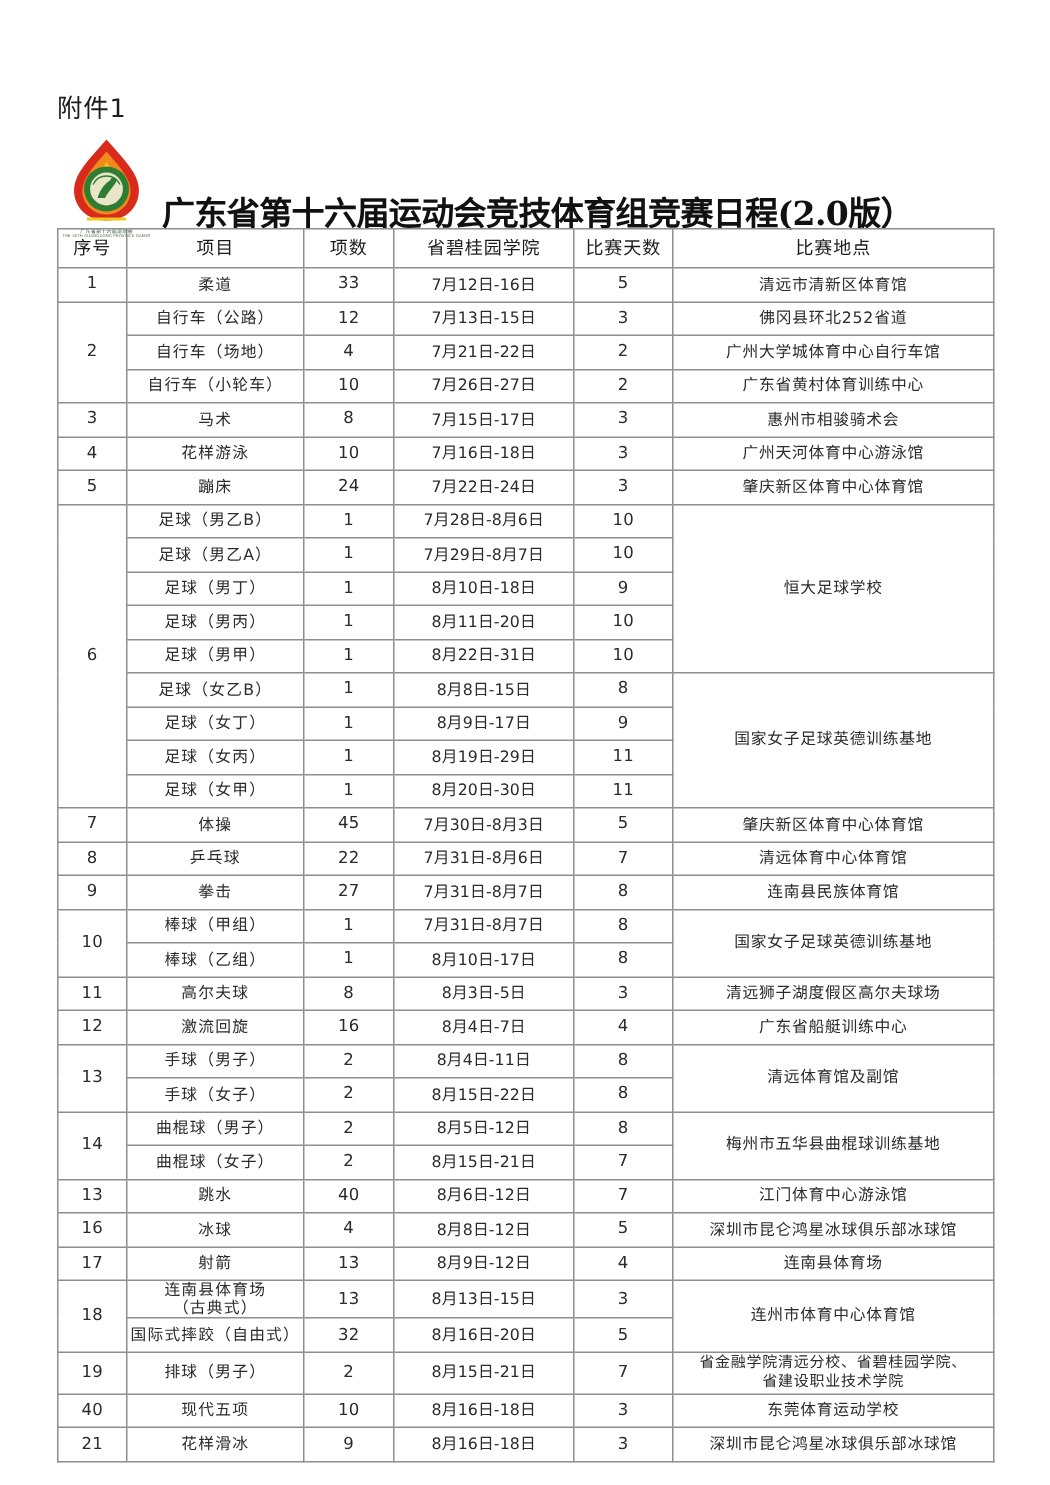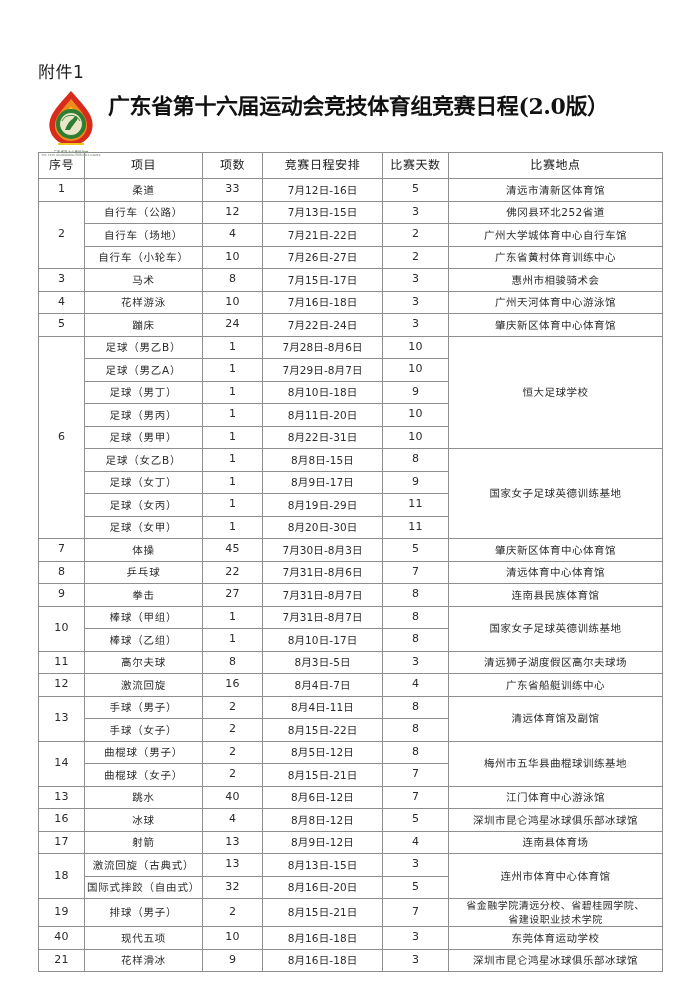--- a/index.html
+++ b/index.html
@@ -38,21 +38,21 @@
   }
 
   
   .doc-header {
     position: absolute;
     left: 38px;
     top: 88px;
     width: 624px;
     height: 72px;
     display: flex;
-    align-items: flex-start;
+    align-items: flex-end;
   }
 
   .emblem {
     width: 66px;
     height: 70px;
     position: relative;
     flex: 0 0 auto;
     margin-right: 4px;
   }
   .emblem svg { display: block; }
@@ -183,21 +183,21 @@
           <col class="c-count">
         <col class="c-dates">
           <col class="c-days">
           <col class="c-venue">
       </colgroup>
       <thead>
         <tr>
           <th>序号</th>
           <th>项目</th>
           <th>项数</th>
-          <th>竞赛日程安排</th>
+          <th>省碧桂园学院</th>
           <th>比赛天数</th>
           <th>比赛地点</th>
         </tr>
       </thead>
       <tbody id="schedule-body">
           <tr>
             <td class="col-no">1</td>
             <td class="col-item">柔道</td>
             <td class="col-count">33</td>
             <td class="col-dates">7月12日-16日</td>
@@ -408,21 +408,21 @@
           <tr>
             <td class="col-no">17</td>
             <td class="col-item">射箭</td>
             <td class="col-count">13</td>
             <td class="col-dates">8月9日-12日</td>
             <td class="col-days">4</td>
             <td class="col-venue">连南县体育场</td>
           </tr>
           <tr>
             <td class="col-no" rowspan="2">18</td>
-            <td class="col-item">激流回旋（古典式）</td>
+            <td class="col-item">连南县体育场（古典式）</td>
             <td class="col-count">13</td>
             <td class="col-dates">8月13日-15日</td>
             <td class="col-days">3</td>
             <td class="col-venue" rowspan="2">连州市体育中心体育馆</td>
           </tr>
           <tr>
             <td class="col-item">国际式摔跤（自由式）</td>
             <td class="col-count">32</td>
             <td class="col-dates">8月16日-20日</td>
             <td class="col-days">5</td>

